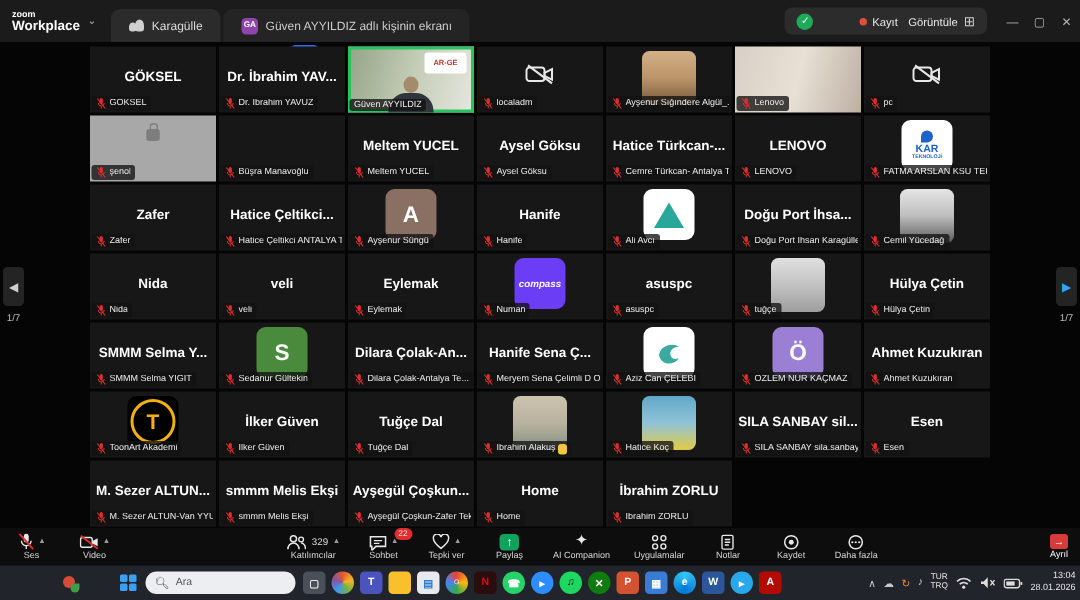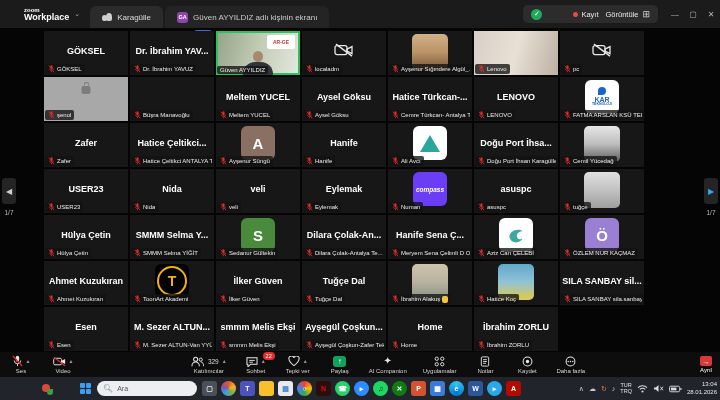--- a/index.html
+++ b/index.html
@@ -1,40 +1,40 @@
 <!DOCTYPE html>
 <html><head>
 <meta charset="utf-8">
 <style>
   html,body{margin:0;padding:0;background:#000;}
   #app{position:relative;width:720px;height:400px;overflow:hidden;background:#060606;
        font-family:"Liberation Sans",sans-serif;-webkit-font-smoothing:antialiased;}
   
   .titlebar{position:absolute;top:0;left:0;width:720px;height:28px;background:#1b1b1b;display:flex;align-items:center;}
-  .zlogo{display:flex;flex-direction:column;justify-content:center;margin-left:24px;line-height:1;}
+  .zlogo{display:flex;flex-direction:column;justify-content:center;margin-left:8px;line-height:1;}
   .zlogo .zt{font-size:6px;color:#fff;font-weight:bold;}
   .zlogo .zw{font-size:9px;color:#fff;font-weight:bold;}
   .zcaret{color:#aaa;font-size:7px;margin:0 10px 0 5px;}
   .tab{height:22px;margin-top:6px;display:flex;align-items:center;gap:5px;padding:0 12px;background:#2b2b2b;border-radius:6px 6px 0 0;color:#ddd;font-size:8px;}
   .tab.share{background:#242424;margin-left:2px;color:#ccc;}
   .ga-badge{width:11px;height:11px;border-radius:3px;background:#8e44ad;color:#fff;font-size:5.5px;display:flex;align-items:center;justify-content:center;font-weight:bold;}
   .people-ic{width:10px;height:8px;position:relative;}
   .people-ic:before,.people-ic:after{content:"";position:absolute;background:#cfcfcf;border-radius:50% 50% 2px 2px;}
   .people-ic:before{left:0;top:2px;width:5px;height:6px;}
   .people-ic:after{left:4px;top:0;width:6px;height:8px;}
   .tb-right{margin-left:auto;display:flex;align-items:center;}
   .pill{display:flex;align-items:center;gap:7px;background:#2c2c2c;border-radius:5px;height:18px;padding:0 8px;margin-right:8px;}
   .shield{width:11px;height:11px;background:#1faa59;border-radius:50% 50% 50% 50%;display:flex;align-items:center;justify-content:center;color:#fff;font-size:7px;}
   .recdot{width:5px;height:5px;border-radius:50%;background:#e74c3c;display:inline-block;margin-right:3px;}
   .pill .lbl{color:#e8e8e8;font-size:7.5px;}
   .grid-ic{color:#cfcfcf;font-size:9px;}
   .winbtn{width:18px;height:28px;display:flex;align-items:center;justify-content:center;color:#b5b5b5;font-size:8px;}
   
   .gallery{position:absolute;top:28px;left:0;width:720px;height:324px;background:#050505;}
-  .grid{position:absolute;left:44px;top:3px;display:grid;grid-template-columns:repeat(7,84px);grid-auto-rows:44px;gap:2px;}
+  .grid{position:absolute;left:60px;top:3px;display:grid;grid-template-columns:repeat(7,84px);grid-auto-rows:44px;gap:2px;}
   .tile{position:relative;background:#171717;overflow:hidden;}
   .tile.active{outline:2px solid #27c35f;outline-offset:-2px;}
   .big{position:absolute;top:15px;left:2px;right:2px;text-align:center;color:#fff;font-weight:bold;font-size:9px;white-space:nowrap;overflow:hidden;}
   .nl{position:absolute;left:1px;bottom:1px;display:flex;align-items:center;gap:2px;background:rgba(18,18,18,.78);border-radius:2px;padding:1px 3px;max-width:78px;}
   .nl span{color:#ececec;font-size:6px;white-space:nowrap;overflow:hidden;}
   .mic{flex:0 0 auto;}
   .hand{width:6px;height:7px;border-radius:2px;background:#f5c542;flex:0 0 auto;}
   .avatar{position:absolute;left:50%;top:3px;transform:translateX(-50%);width:34px;height:34px;border-radius:6px;
           display:flex;align-items:center;justify-content:center;color:#fff;font-size:15px;font-weight:bold;}
   .avatar.photo{width:36px;height:36px;border-radius:5px;}
@@ -385,32 +385,20 @@
             <svg class="mic" width="7" height="8" viewBox="0 0 10 12">
               <rect x="3.4" y="0.5" width="3.2" height="6" rx="1.6" fill="#e02d2d"></rect>
               <path d="M2 5.5 a3 3 0 0 0 6 0" fill="none" stroke="#e02d2d" stroke-width="1"></path>
               <line x1="5" y1="8.5" x2="5" y2="11" stroke="#e02d2d" stroke-width="1"></line>
               <line x1="1" y1="1" x2="9" y2="11" stroke="#e02d2d" stroke-width="1.2"></line>
             </svg>
             <span>Cemil Yücedağ</span>
           </div>
         </div>
         <div class="tile">
-          <div class="big">USER23</div>
-          <div class="nl">
-            <svg class="mic" width="7" height="8" viewBox="0 0 10 12">
-              <rect x="3.4" y="0.5" width="3.2" height="6" rx="1.6" fill="#e02d2d"></rect>
-              <path d="M2 5.5 a3 3 0 0 0 6 0" fill="none" stroke="#e02d2d" stroke-width="1"></path>
-              <line x1="5" y1="8.5" x2="5" y2="11" stroke="#e02d2d" stroke-width="1"></line>
-              <line x1="1" y1="1" x2="9" y2="11" stroke="#e02d2d" stroke-width="1.2"></line>
-            </svg>
-            <span>USER23</span>
-          </div>
-        </div>
-        <div class="tile">
           <div class="big">Nida</div>
           <div class="nl">
             <svg class="mic" width="7" height="8" viewBox="0 0 10 12">
               <rect x="3.4" y="0.5" width="3.2" height="6" rx="1.6" fill="#e02d2d"></rect>
               <path d="M2 5.5 a3 3 0 0 0 6 0" fill="none" stroke="#e02d2d" stroke-width="1"></path>
               <line x1="5" y1="8.5" x2="5" y2="11" stroke="#e02d2d" stroke-width="1"></line>
               <line x1="1" y1="1" x2="9" y2="11" stroke="#e02d2d" stroke-width="1.2"></line>
             </svg>
             <span>Nida</span>
           </div>

